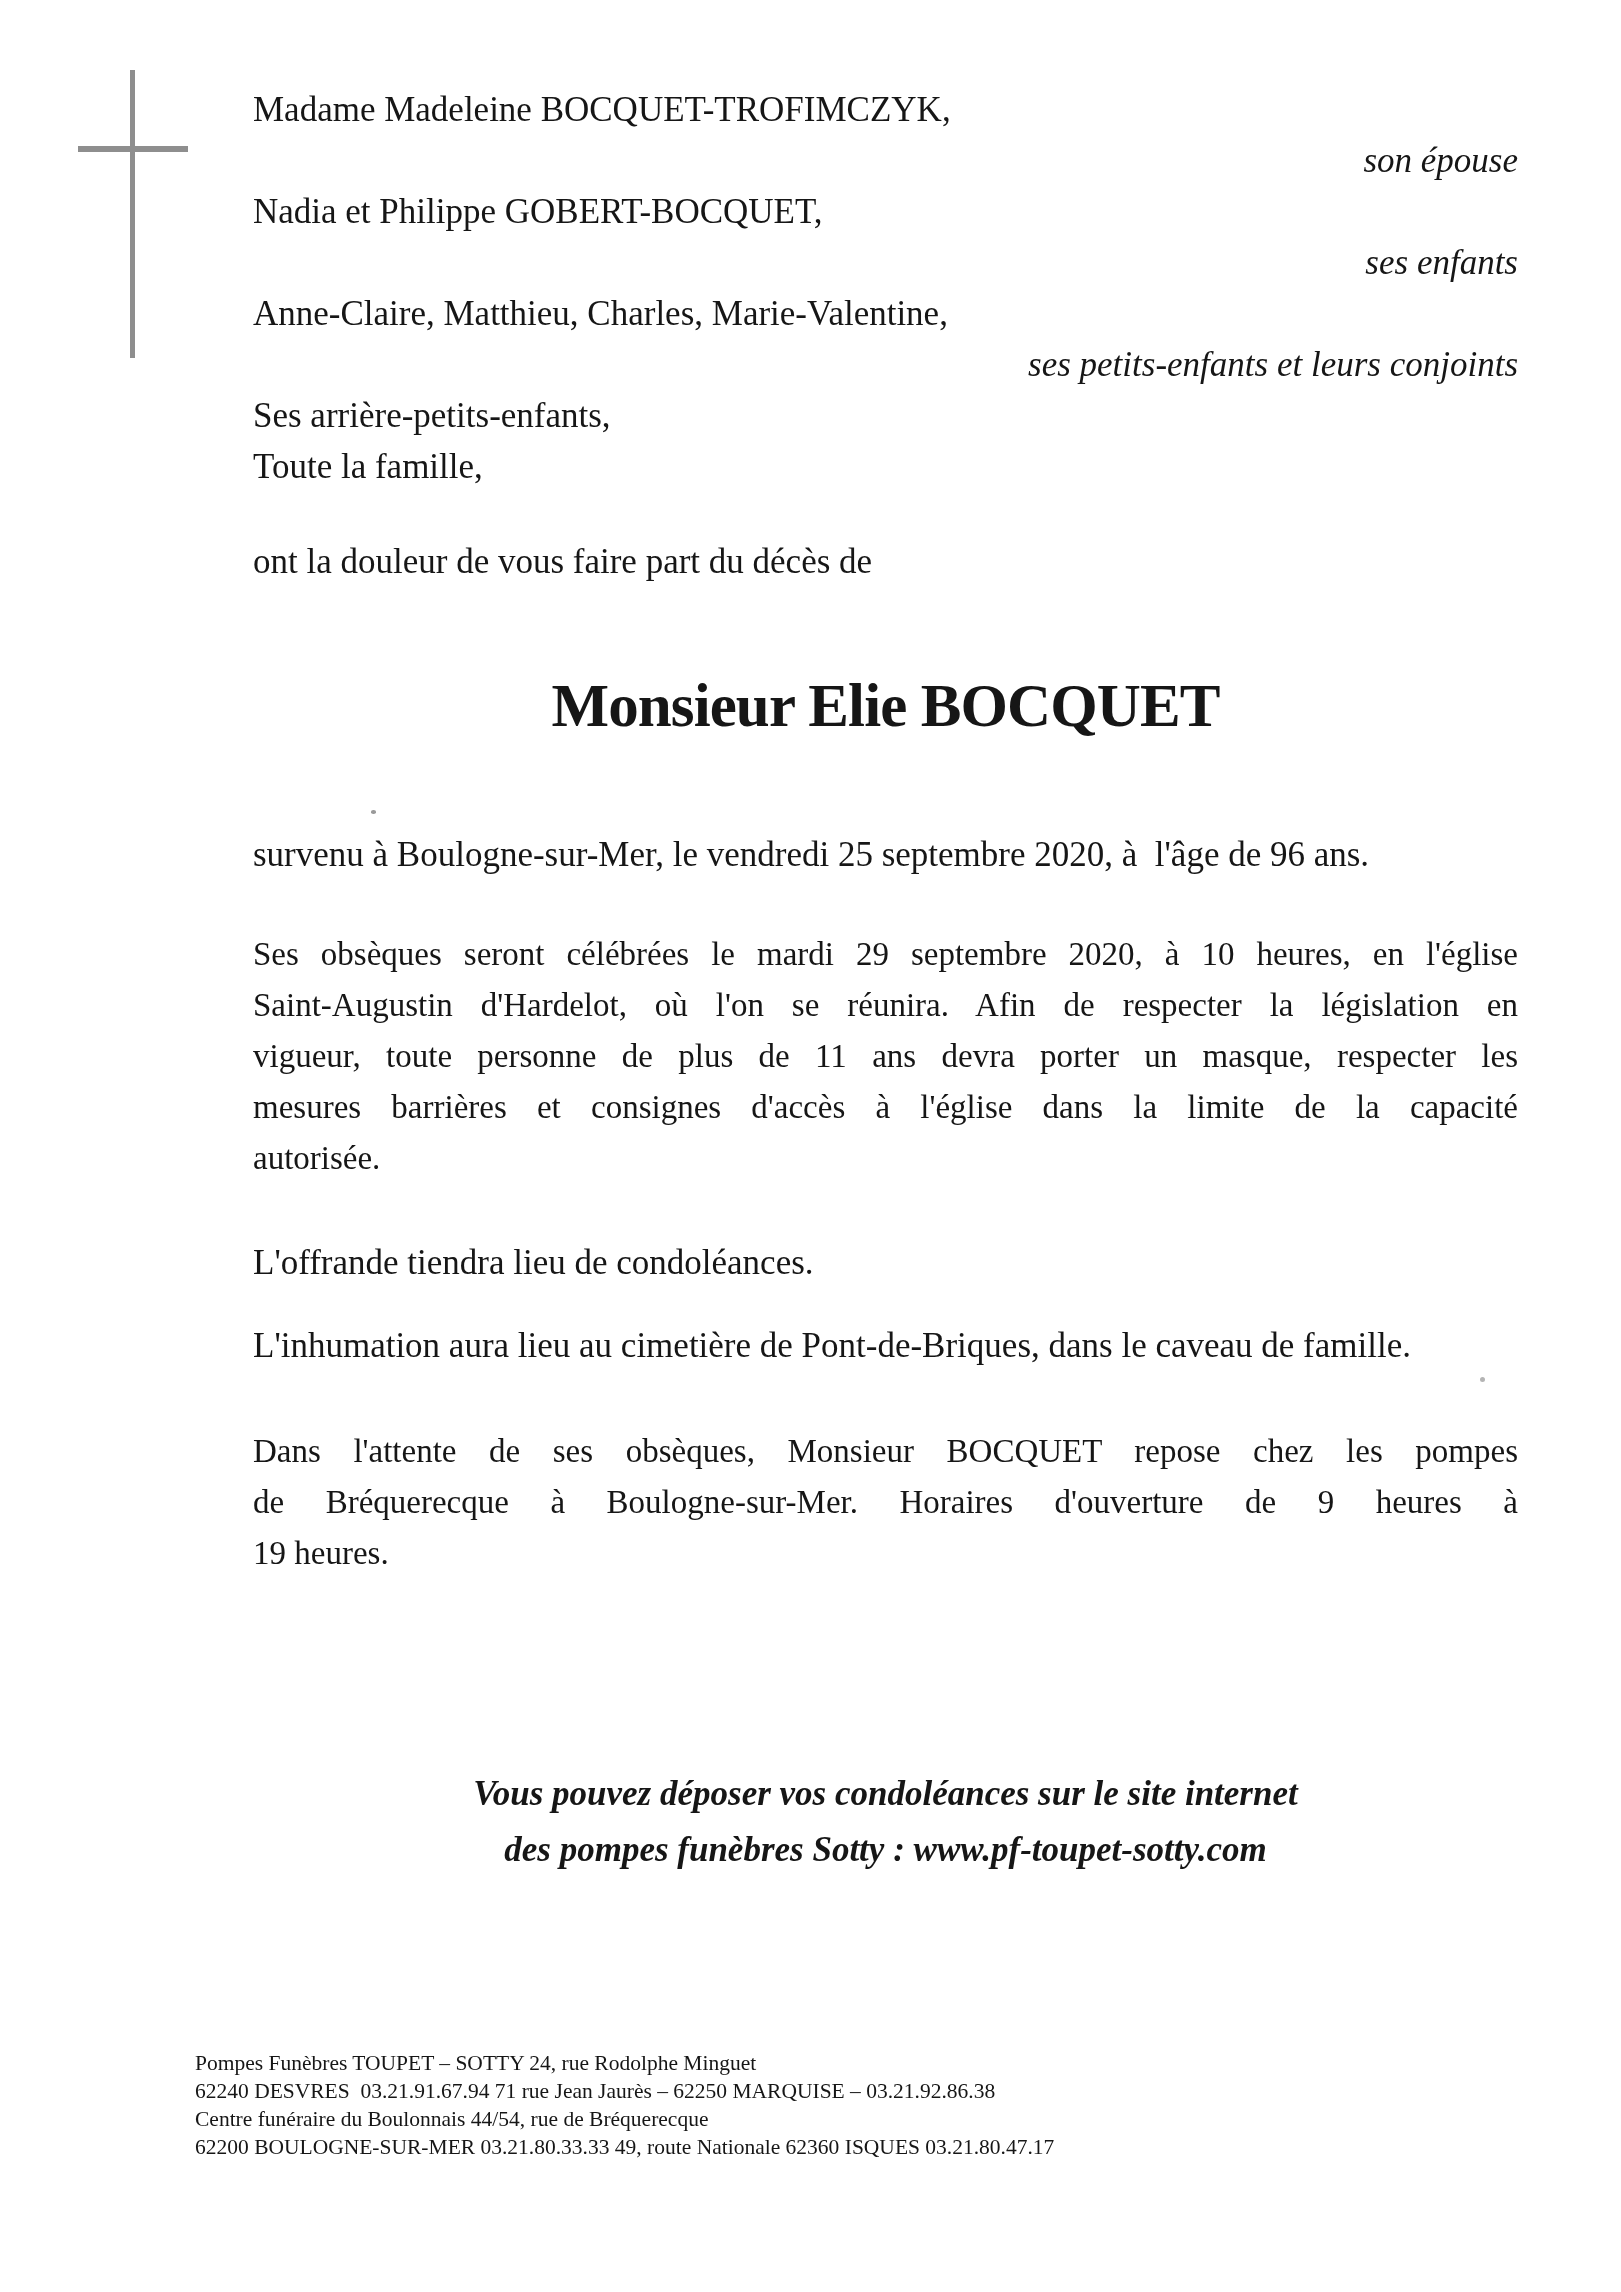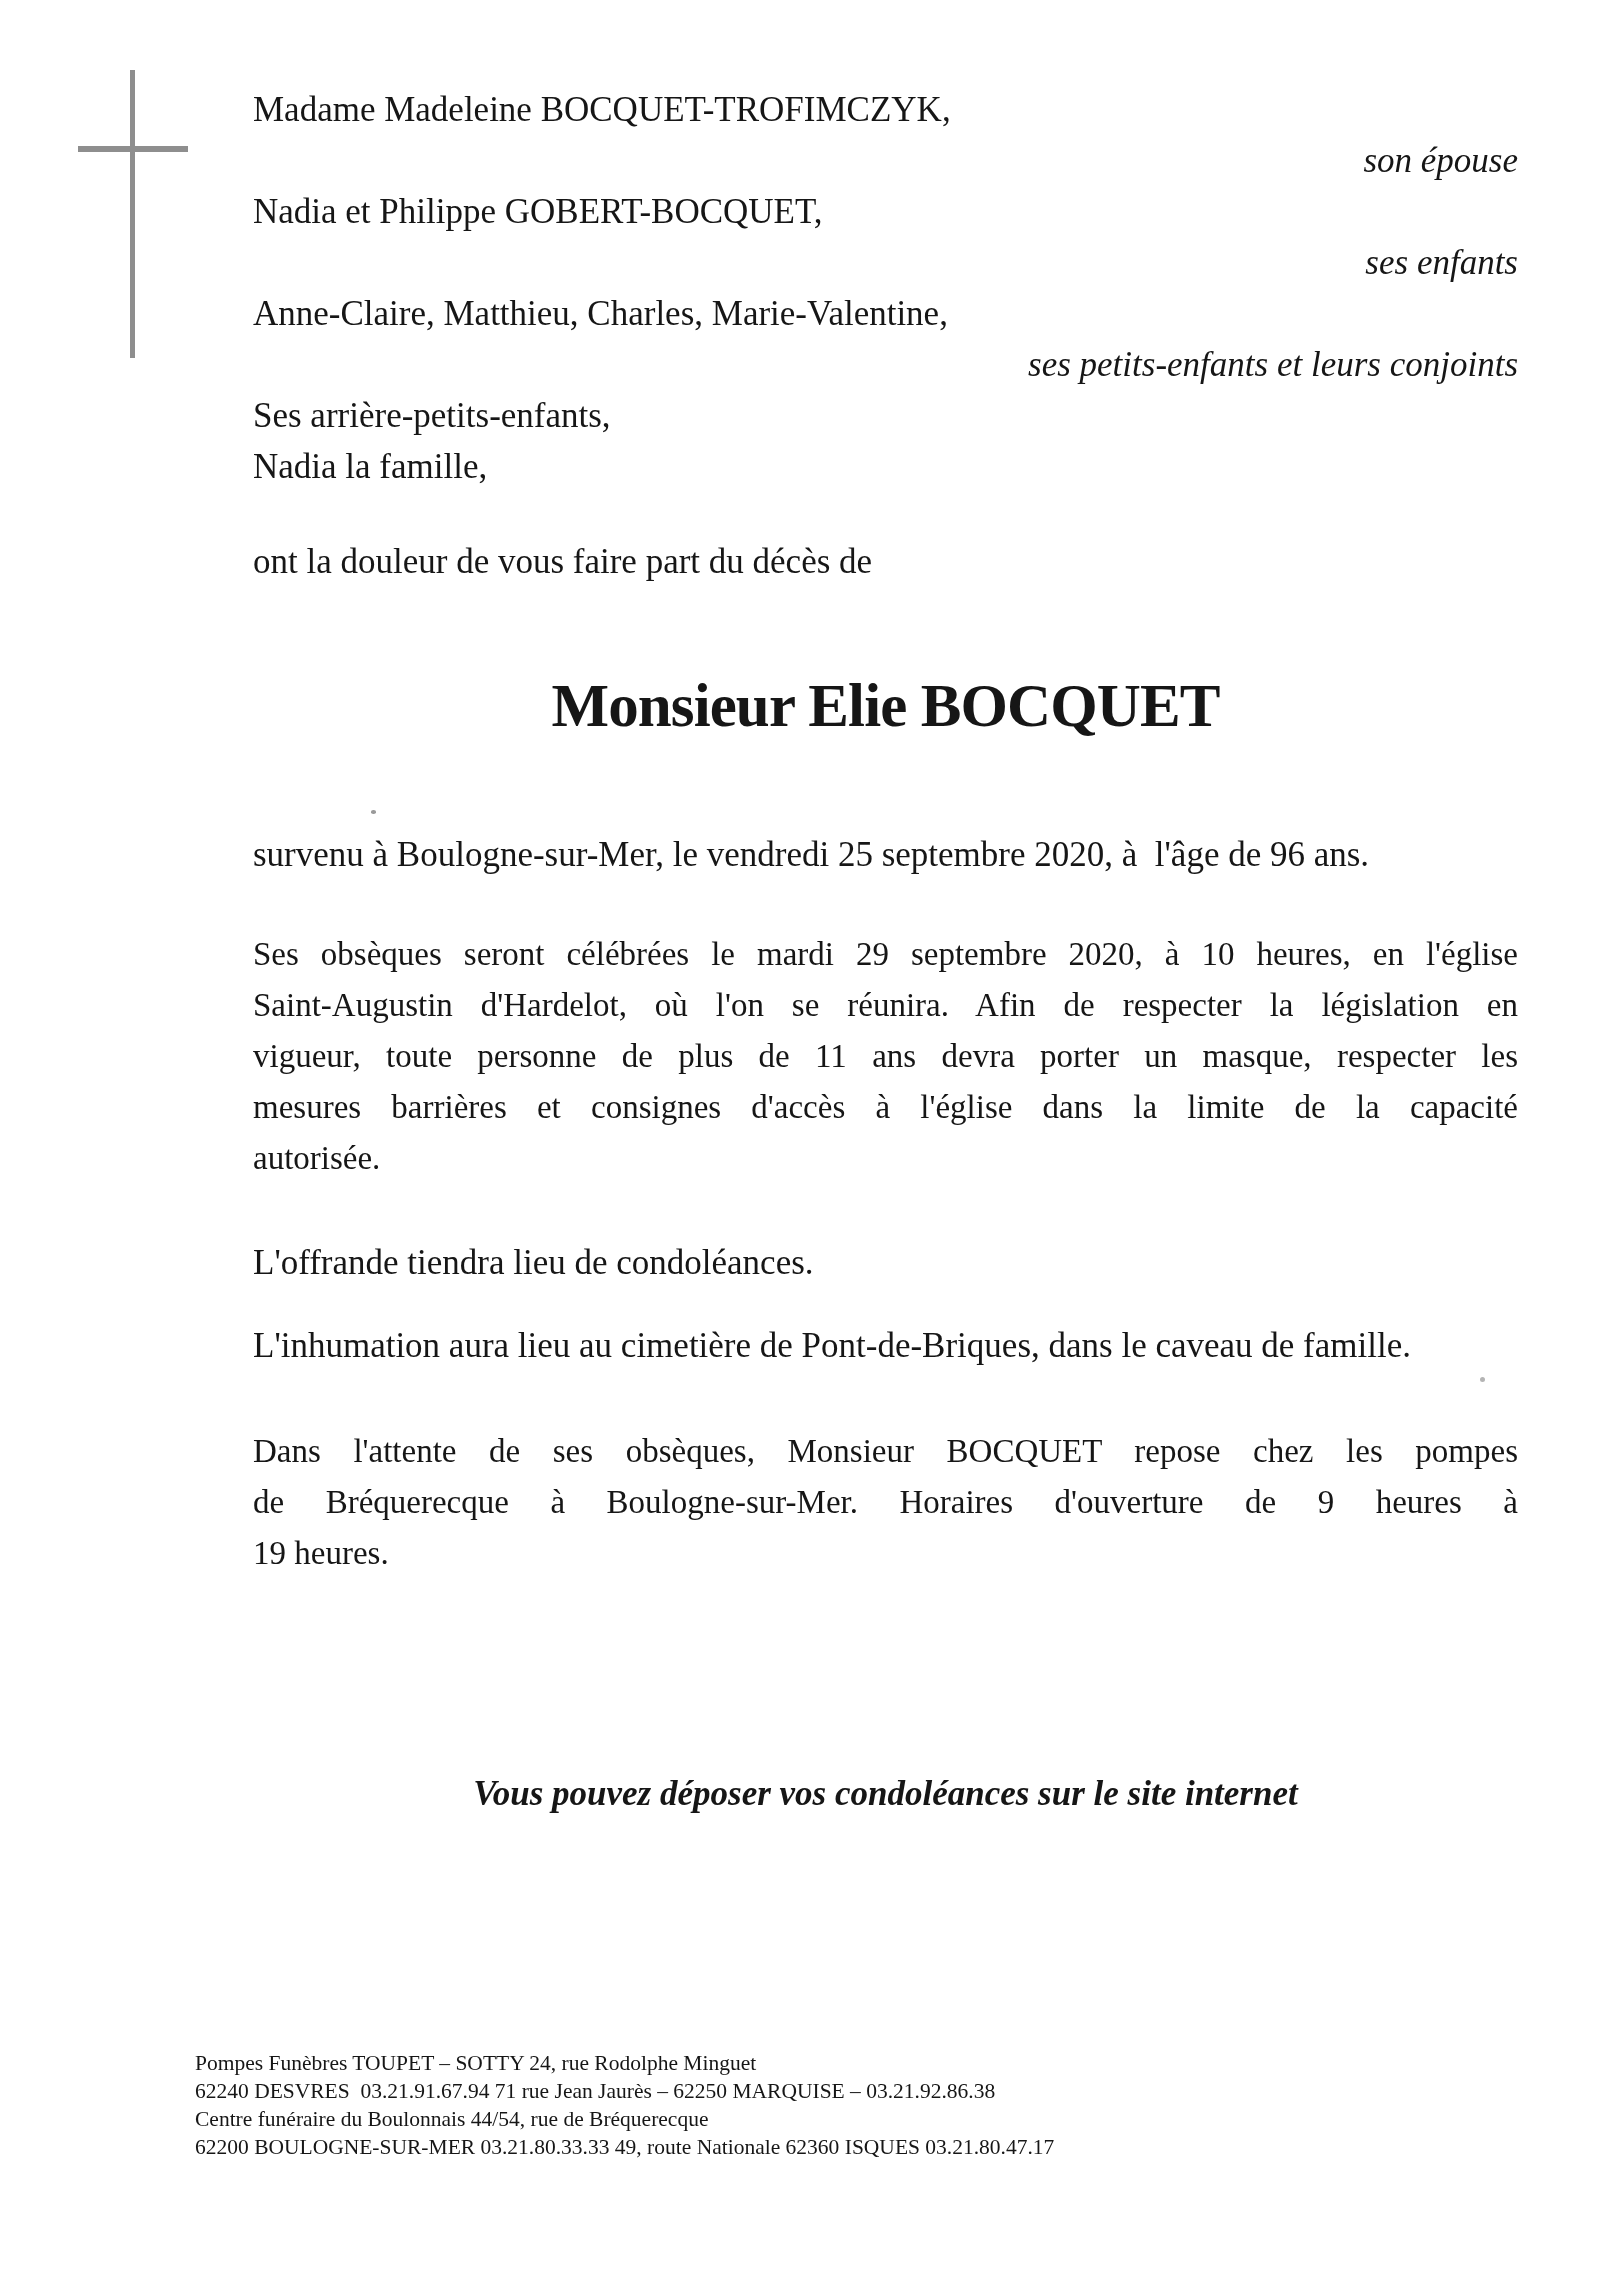--- a/index.html
+++ b/index.html
@@ -84,21 +84,21 @@
   </div>
 
   <div class="block family">
     <div class="fl">Madame Madeleine BOCQUET-TROFIMCZYK,</div>
     <div class="rl">son épouse</div>
     <div class="fl">Nadia et Philippe GOBERT-BOCQUET,</div>
     <div class="rl">ses enfants</div>
     <div class="fl">Anne-Claire, Matthieu, Charles, Marie-Valentine,</div>
     <div class="rl">ses petits-enfants et leurs conjoints</div>
     <div class="fl">Ses arrière-petits-enfants,</div>
-    <div class="fl">Nadia la famille,</div>
+    <div class="fl">Toute la famille,</div>
   </div>
 
   <div class="block announce">ont la douleur de vous faire part du décès de</div>
 
   <div class="block title">Monsieur Elie BOCQUET</div>
 
   <div class="block death">survenu à Boulogne-sur-Mer, le vendredi 25 septembre 2020, à  l'âge de 96 ans.</div>
 
   <div class="block para p-obseques">
       <div class="line">Ses obsèques seront célébrées le mardi 29 septembre 2020, à 10 heures, en l'église</div>
@@ -113,20 +113,21 @@
   <div class="block single burial">L'inhumation aura lieu au cimetière de Pont-de-Briques, dans le caveau de famille.</div>
 
   <div class="block para p-attente">
       <div class="line">Dans l'attente de ses obsèques, Monsieur BOCQUET repose chez les pompes</div>
       <div class="line">de Bréquerecque à Boulogne-sur-Mer. Horaires d'ouverture de 9 heures à</div>
       <div class="line">19 heures.</div>
     </div>
 
   <div class="block notice">
       <div class="line">Vous pouvez déposer vos condoléances sur le site internet</div>
+      <div class="line">des pompes funèbres Sotty : www.pf-toupet-sotty.com</div>
     </div>
 
   <div class="footer"><div class="line">Pompes Funèbres TOUPET – SOTTY 24, rue Rodolphe Minguet</div><div class="line">62240 DESVRES  03.21.91.67.94 71 rue Jean Jaurès – 62250 MARQUISE – 03.21.92.86.38</div><div class="line">Centre funéraire du Boulonnais 44/54, rue de Bréquerecque</div><div class="line">62200 BOULOGNE-SUR-MER 03.21.80.33.33 49, route Nationale 62360 ISQUES 03.21.80.47.17</div></div>
 
   <span class="speck speck-1"></span>
   <span class="speck speck-2"></span>
 
 </div>
 
 

